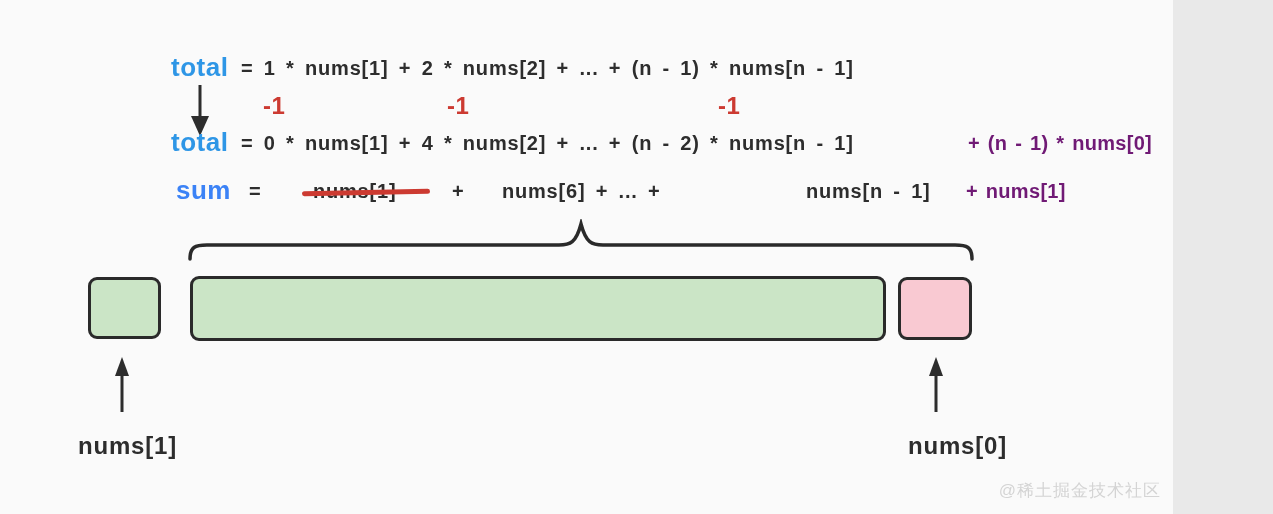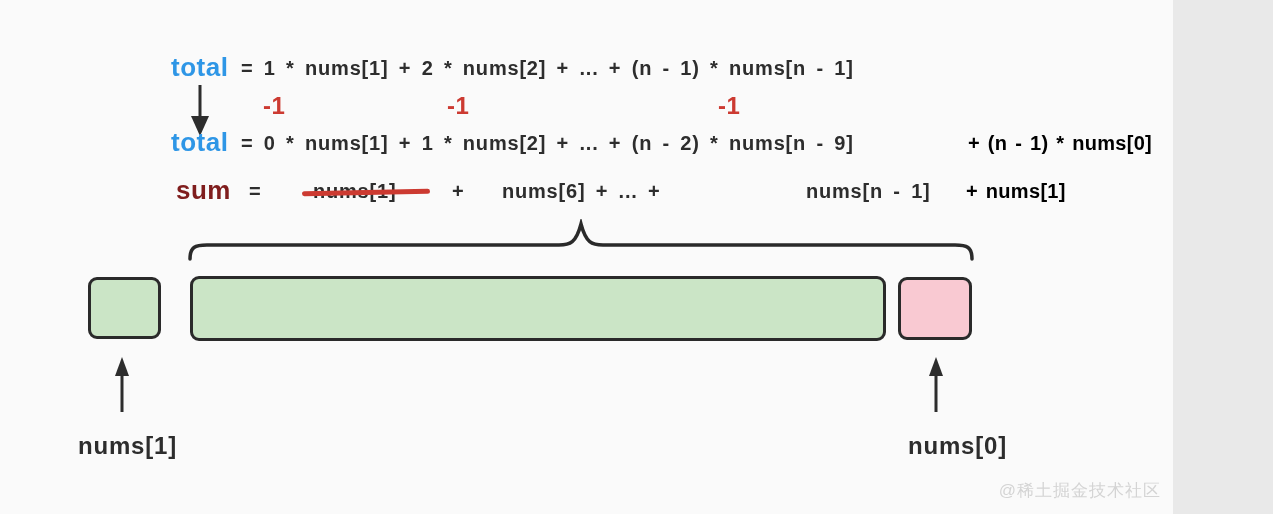--- a/index.html
+++ b/index.html
@@ -25,22 +25,22 @@
     color: #2d2d2d;
   }
   .lhs {
     position: absolute;
     font-size: 26px;
     line-height: 28px;
     letter-spacing: 0.5px;
     white-space: pre;
   }
   .blue   { color: #2e96e6; }
-  .orange { color: #7f1d1d; }
-  .green  { color: #000000; }
+  .orange { color: #3b82f6; }
+  .green  { color: #701a75; }
   .tight  { letter-spacing: 0.3px; word-spacing: 2px; }
   .decrement {
     position: absolute;
     font-size: 24px;
     line-height: 26px;
     letter-spacing: 0.5px;
     color: #cc3a31;
   }
   .box {
     position: absolute;
@@ -89,21 +89,21 @@
   <svg class="abs" style="left:186px; top:83px" width="28" height="56" viewBox="0 0 28 56">
     <path d="M14 2 L14 34" stroke="#2d2d2d" stroke-width="3" fill="none"></path>
     <path d="M5 33 L23 33 L14 53 Z" fill="#2d2d2d"></path>
   </svg>
 
   <span class="decrement" style="left:263px; top:93px">-1</span>
   <span class="decrement" style="left:447px; top:93px">-1</span>
   <span class="decrement" style="left:718px; top:93px">-1</span>
 
   <span class="lhs blue" style="left:171px; top:128px">total</span>
-  <span class="formula" style="left:241px; top:129px">= 0 * nums[1] + 1 * nums[2] + ... + (n - 2) * nums[n - 9]</span>
+  <span class="formula" style="left:241px; top:129px">= 0 * nums[1] + 4 * nums[2] + ... + (n - 2) * nums[n - 1]</span>
   <span class="formula green tight" style="left:968px; top:129px">+ (n - 1) * nums[0]</span>
 
   <span class="lhs orange" style="left:176px; top:176px">sum</span>
   <span class="formula" style="left:249px; top:177px">=</span>
   <span class="formula" style="left:313px; top:177px">nums[1]</span>
   <div class="strike-line"></div>
   <span class="formula" style="left:452px; top:177px">+</span>
   <span class="formula" style="left:502px; top:177px">nums[6] + ... +</span>
   <span class="formula" style="left:806px; top:177px">nums[n - 1]</span>
   <span class="formula green tight" style="left:966px; top:177px">+ nums[1]</span>

